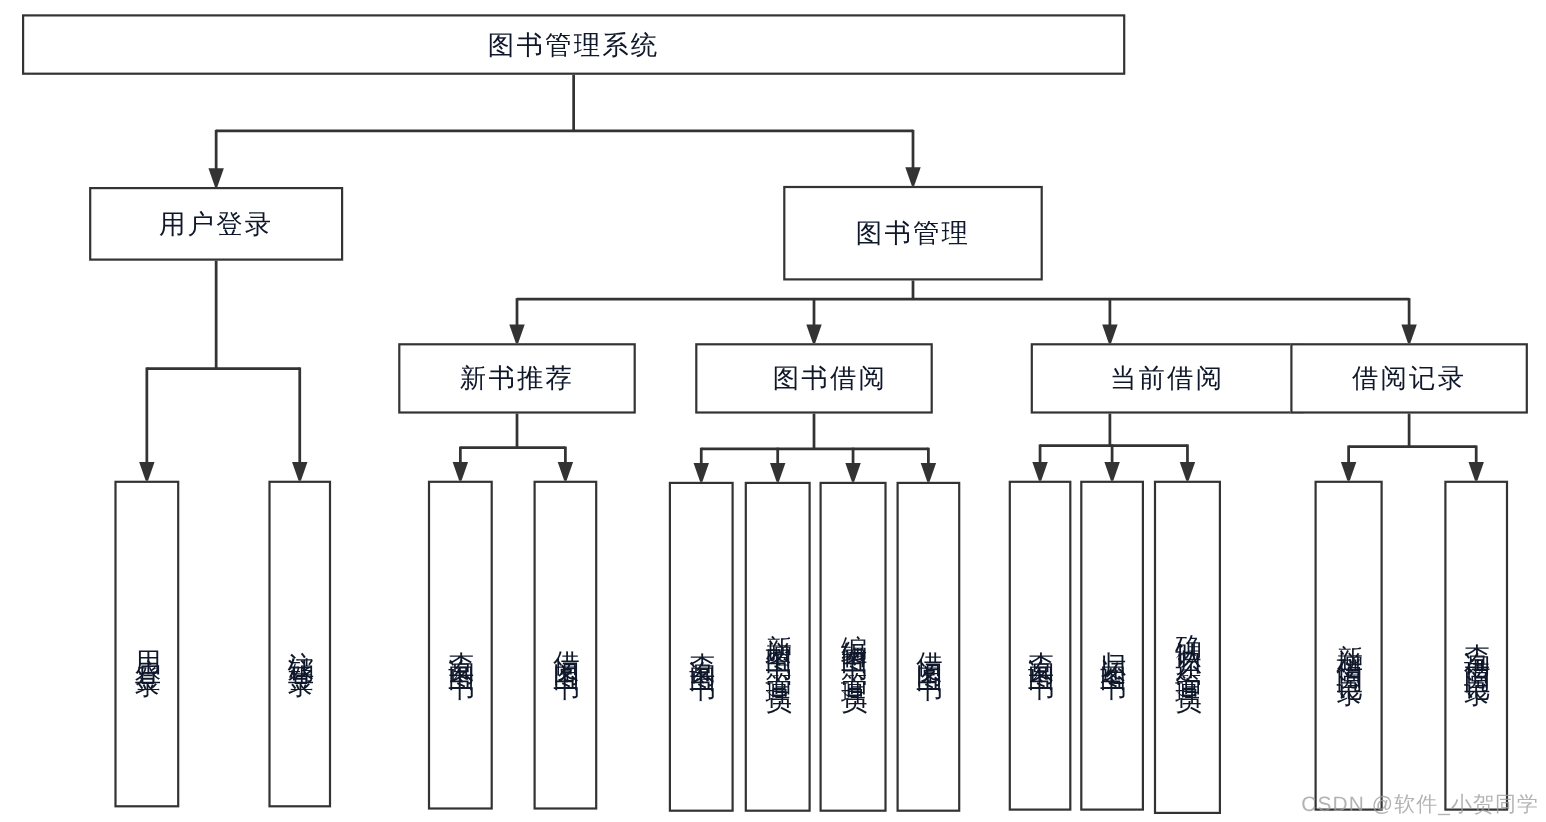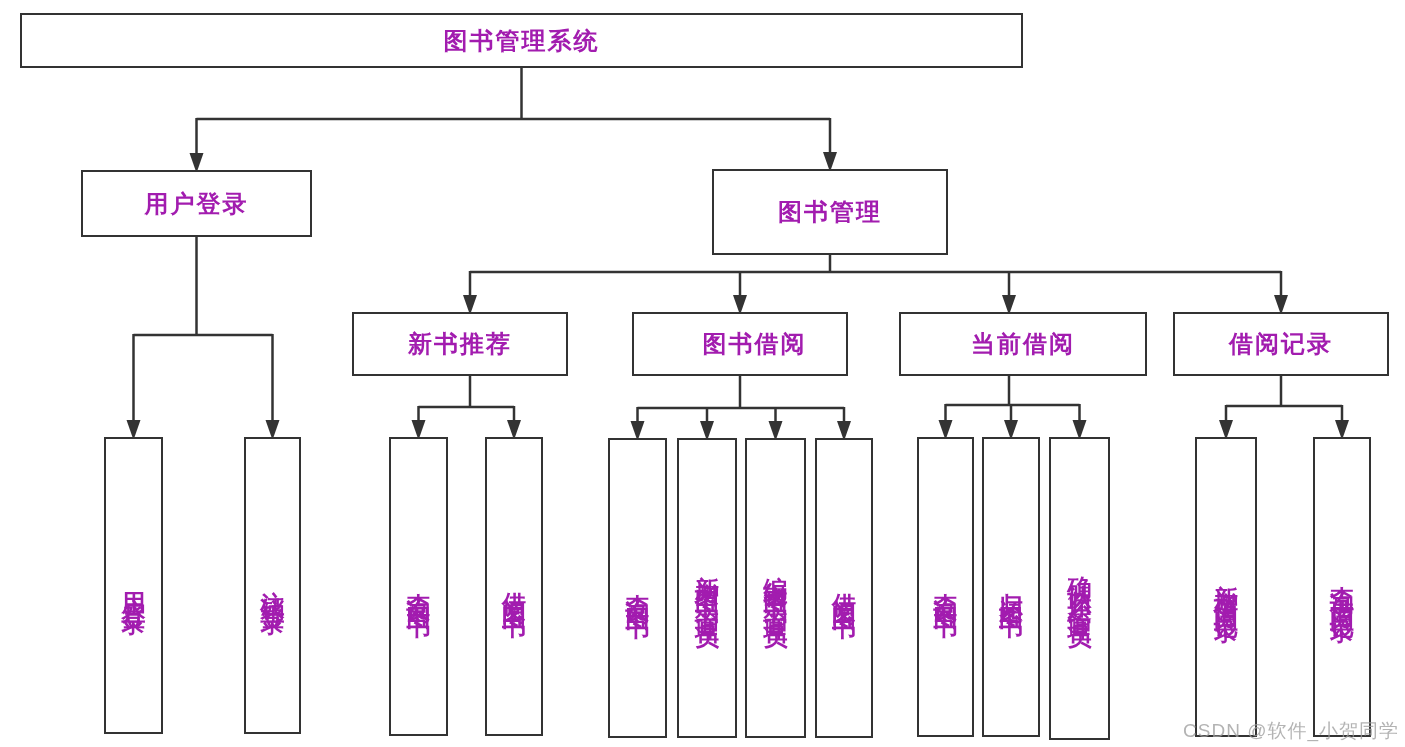--- a/index.html
+++ b/index.html
@@ -25,22 +25,21 @@
     display: flex;
     align-items: center;
     justify-content: center;
     color: #333333;
     z-index: 2;
   }
   .node .node-label {
     font-size: 24px;
     letter-spacing: 2px;
     white-space: nowrap;
-    color: #a21caf;
-    font-weight: bold;
+    color: #0f172a;
   }
   .node.vert .node-label {
     writing-mode: vertical-rl;
     text-orientation: mixed;
     letter-spacing: 7px;
     font-size: 24px;
     line-height: 1;
   }
   .watermark {
     position: absolute;
@@ -114,27 +113,27 @@
   <div class="watermark">CSDN @软件_小贺同学</div>
 <div class="node horiz" style="left: 20px; top: 13px; width: 1003px; height: 55px;">
       <span class="node-label">图书管理系统</span>
     </div>
     <div class="node horiz" style="left: 81px; top: 170px; width: 231px; height: 67px;">
       <span class="node-label">用户登录</span>
     </div>
     <div class="node horiz" style="left: 712px; top: 169px; width: 236px; height: 86px;">
       <span class="node-label">图书管理</span>
     </div>
-    <div class="node horiz" style="left: 352px; top: 312px; width: 216px; height: 64px;">
+    <div class="node horiz" style="left: 362px; top: 312px; width: 216px; height: 64px;">
       <span class="node-label">新书推荐</span>
     </div>
     <div class="node horiz" style="left: 632px; top: 312px; width: 216px; height: 64px; padding-left: 29px;">
       <span class="node-label">图书借阅</span>
     </div>
-    <div class="node horiz" style="left: 899px; top: 312px; width: 248px; height: 64px;">
+    <div class="node horiz" style="left: 937px; top: 312px; width: 248px; height: 64px;">
       <span class="node-label">当前借阅</span>
     </div>
     <div class="node horiz" style="left: 1173px; top: 312px; width: 216px; height: 64px; align-items: center;">
       <span class="node-label">借阅记录</span>
     </div>
     <div class="node vert" style="left: 104px; top: 437px; width: 59px; height: 297px;">
       <span class="node-label">用户登录</span>
     </div>
     <div class="node vert" style="left: 244px; top: 437px; width: 57px; height: 297px;">
       <span class="node-label">注销登录</span>

